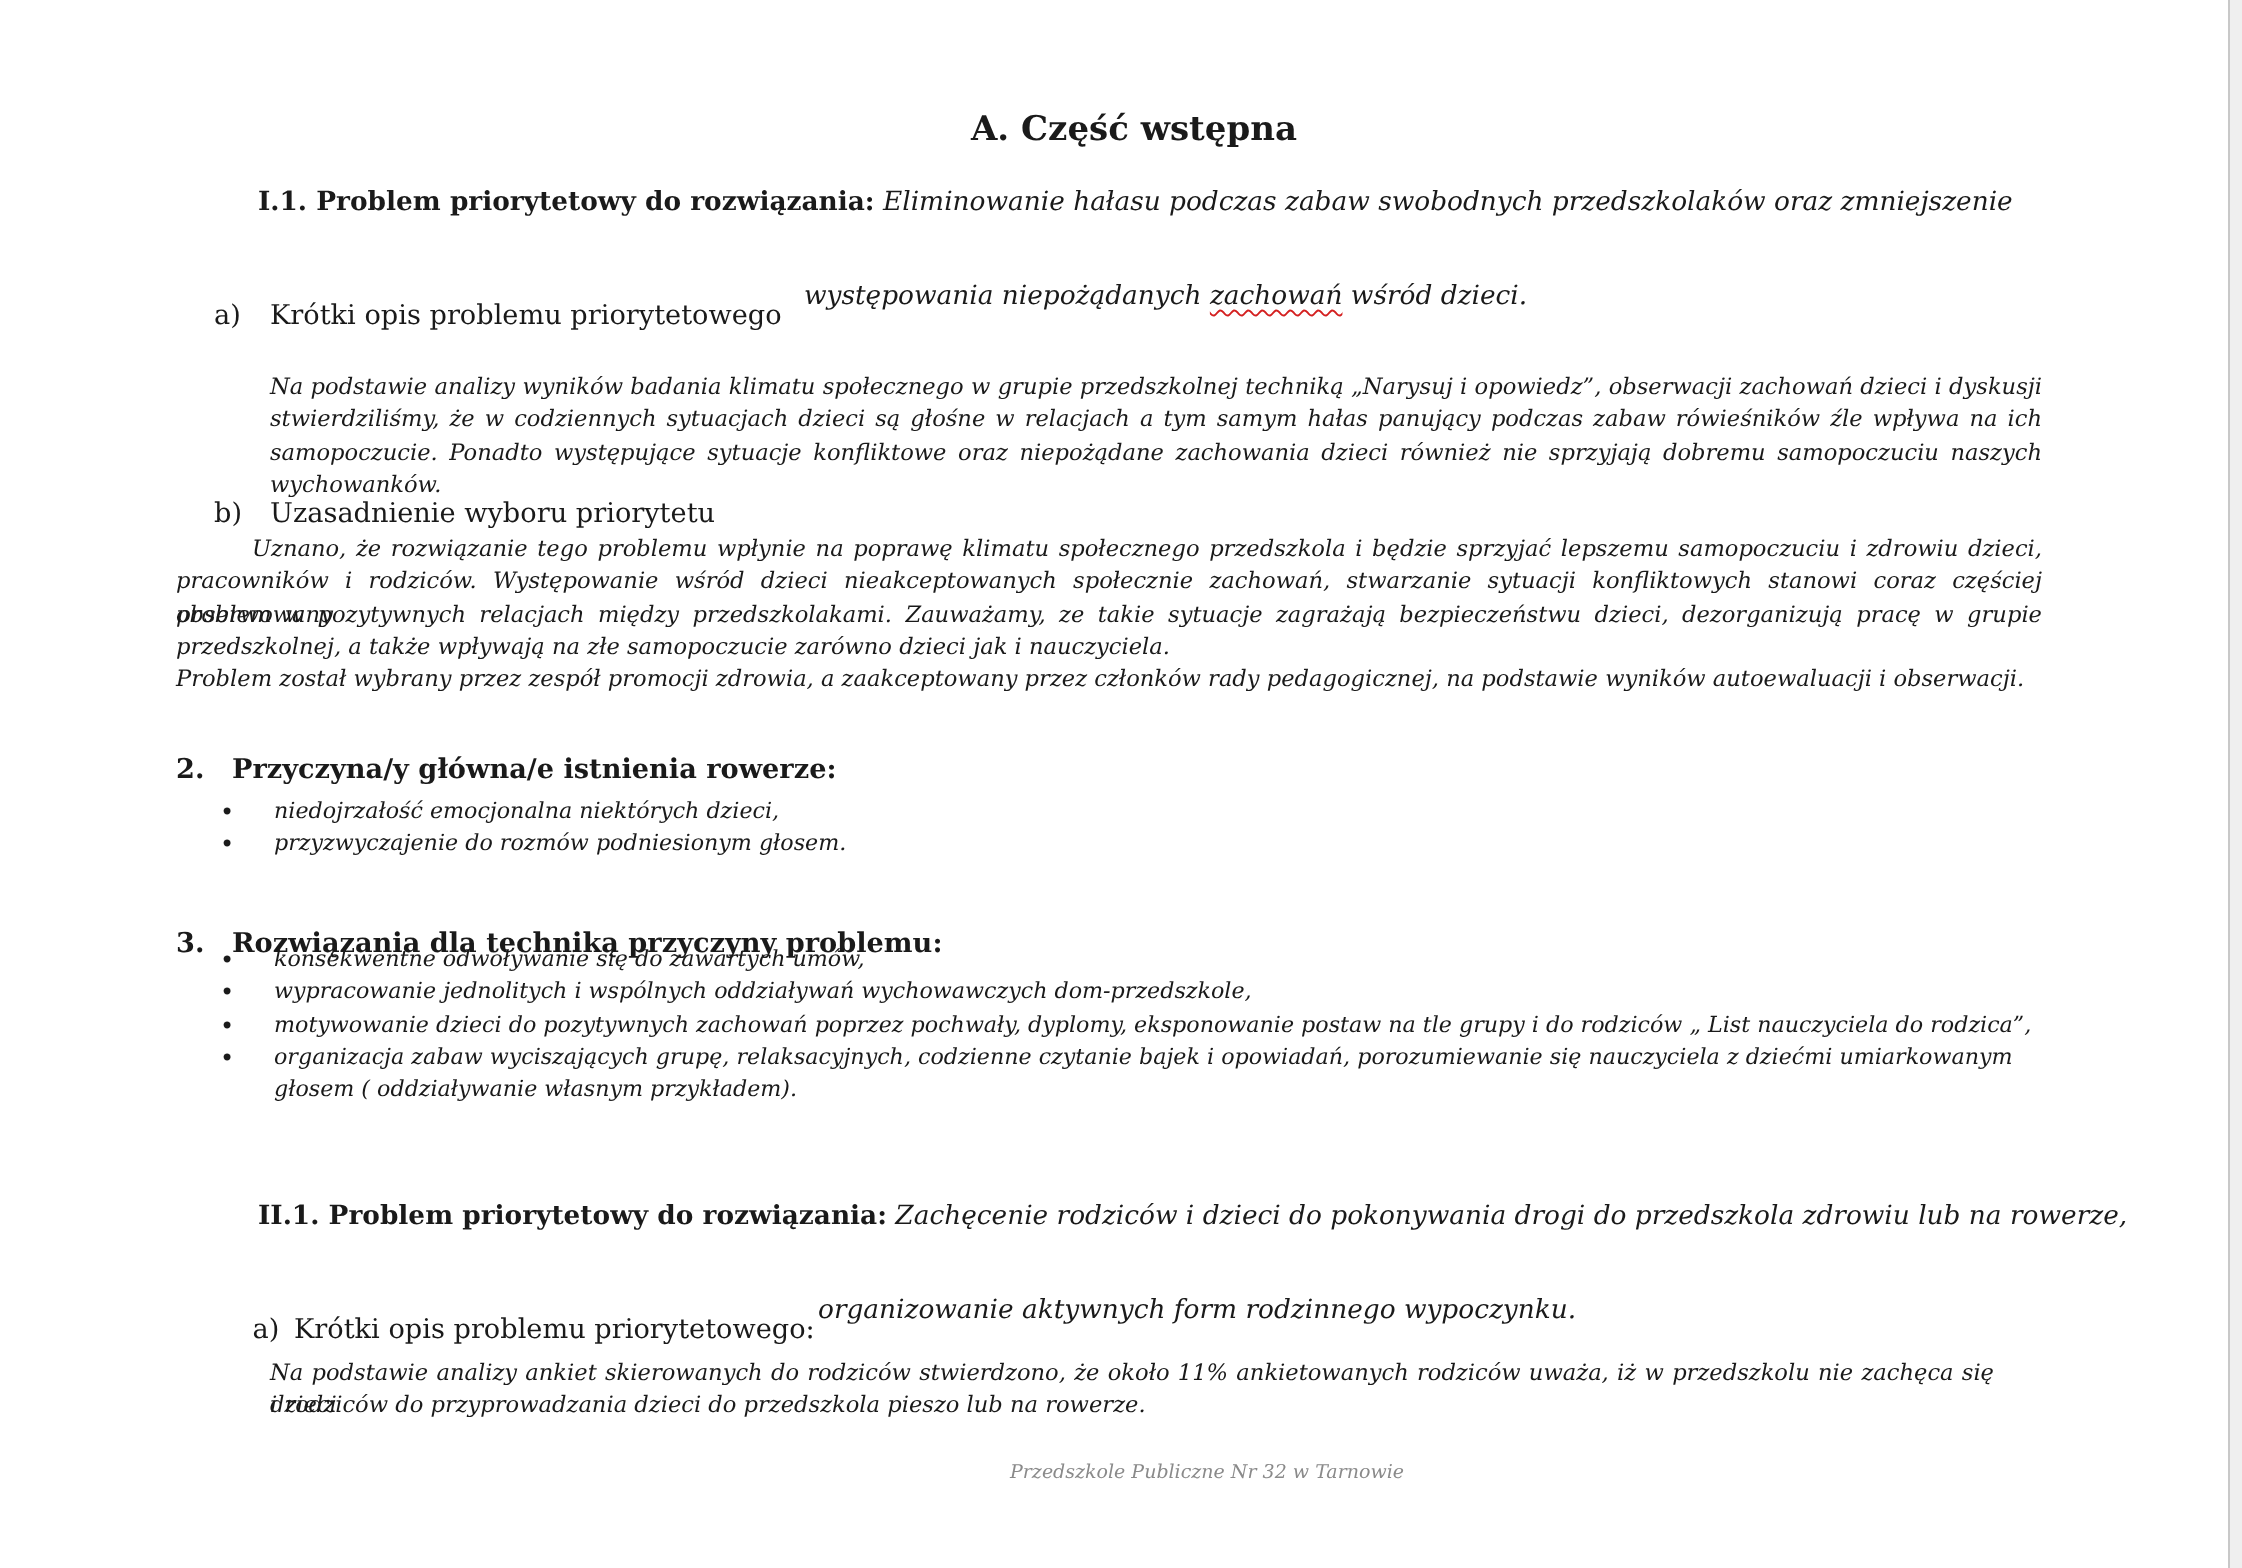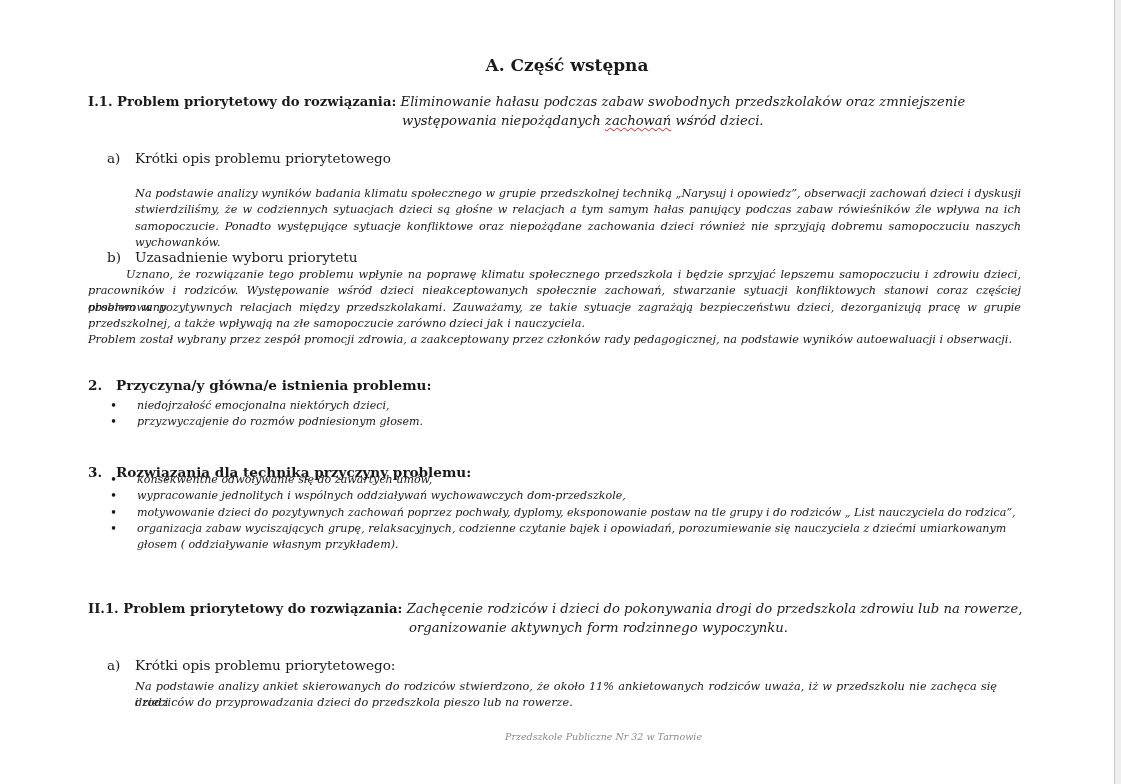--- a/index.html
+++ b/index.html
@@ -5,24 +5,24 @@
   html, body { margin:0; padding:0; }
   body {
     width:1121px; height:784px; overflow:hidden; background:#ffffff;
     font-family: "DejaVu Serif", "Liberation Serif", serif; color:#1a1a1a;
     position:relative;
   }
   .page { position:absolute; left:0; top:0; width:1114px; height:764px; background:#fff;text-decoration:underline; }
   .gutter { position:absolute; left:1114px; top:0; width:7px; height:784px; background:#efefef; border-left:1px solid #c8c8c8; }
   .abs { position:absolute; white-space:nowrap; }
   .title { left:0; width:1134px; top:55px; text-align:center; font-weight:bold; font-size:17px; }
-  .h1 { font-size:13.2px; }
+  .h1 { font-size:13.2px;margin-left:41px; }
   .h1 b { font-weight:bold; }
   .h1 i { font-style:italic; }
-  .center { text-align:left; font-style:italic; font-size:13.2px; }
+  .center { text-align:left; font-style:italic; font-size:13.2px;margin-top:28px; }
   .sub { font-size:13.6px; }
   .sub .lbl { display:inline-block; width:28px; }
   .para { position:absolute; font-style:italic; font-size:11.3px; line-height:16.3px; text-align:justify; white-space:normal; }
   .para .ln { display:block; text-align:justify; text-align-last:justify; height:16.3px; }
   .para .ln.last { text-align-last:left; }
   .spell { text-decoration: underline wavy #d42020; text-decoration-thickness:1px; text-underline-offset:2px; }
   .sect { font-weight:bold; font-size:13.6px; }
   .sect .num { display:inline-block; width:28px; }
   ul.bl { position:absolute; margin:0; padding:0; list-style:none; font-style:italic; font-size:11.1px; }
   ul.bl li { position:relative; padding-left:27px; line-height:16.3px; white-space:nowrap; }
@@ -59,21 +59,21 @@
   </div>
   <div class="para" style="left:88px; top:267px; width:933px;">
     <span class="ln" style="padding-left:38px;">Uznano, że rozwiązanie tego problemu wpłynie na poprawę klimatu społecznego przedszkola i będzie sprzyjać lepszemu samopoczuciu i zdrowiu dzieci,</span>
     <span class="ln">pracowników i rodziców. Występowanie wśród dzieci nieakceptowanych społecznie zachowań, stwarzanie sytuacji konfliktowych stanowi coraz częściej obserwowany</span>
     <span class="ln">problem w pozytywnych relacjach  między przedszkolakami.  Zauważamy, ze takie sytuacje zagrażają bezpieczeństwu dzieci, dezorganizują pracę w grupie</span>
     <span class="ln last">przedszkolnej, a także wpływają na złe samopoczucie zarówno dzieci jak i nauczyciela.</span>
     <span class="ln last">Problem został wybrany przez zespół promocji zdrowia, a zaakceptowany przez członków rady pedagogicznej, na podstawie wyników autoewaluacji i obserwacji.</span>
   </div>
 
   <div class="abs sect" style="left:88px; top:377px;">
-    <span class="num">2.</span><span>Przyczyna/y główna/e  istnienia problemu:</span>
+    <span class="num">2.</span><span>Przyczyna/y główna/e  istnienia rowerze:</span>
   </div>
   <ul class="bl" style="left:110px; top:398px;">
     <li>niedojrzałość emocjonalna niektórych dzieci,</li>
     <li>przyzwyczajenie do rozmów podniesionym głosem.</li>
   </ul>
 
   <div class="abs sect" style="left:88px; top:464px;">
     <span class="num">3.</span><span>Rozwiązania dla techniką przyczyny problemu:</span>
   </div>
   <ul class="bl" style="left:110px; top:472px;">
@@ -83,21 +83,21 @@
     <li>organizacja zabaw wyciszających grupę, relaksacyjnych, codzienne czytanie bajek i opowiadań, porozumiewanie się nauczyciela z dziećmi umiarkowanym</li>
     <li class="cont" style="padding-left: 27px; --x: 0;">głosem ( oddziaływanie własnym przykładem).</li>
   </ul>
 
   <div class="abs h1" style="left:88px; top:601px;">
     <b>II.1. Problem priorytetowy do rozwiązania:</b>
     <i>Zachęcenie rodziców i dzieci do pokonywania drogi do przedszkola zdrowiu lub na rowerze,</i>
   </div>
   <div class="abs center" style="left:409px; top:620px;">organizowanie aktywnych form rodzinnego wypoczynku.</div>
 
-  <div class="abs sub" style="left:107px; top:657px;">
+  <div class="abs sub" style="left:119px; top:657px;text-align:center;">
     <span class="lbl">a)</span><span>Krótki opis problemu priorytetowego:</span>
   </div>
   <div class="para" style="left:135px; top:679px; width:862px;">
     <span class="ln">Na podstawie analizy ankiet skierowanych do rodziców stwierdzono, że około 11% ankietowanych rodziców  uważa, iż w przedszkolu nie zachęca się dzieci</span>
     <span class="ln last">i rodziców do przyprowadzania dzieci do przedszkola pieszo lub na rowerze.</span>
   </div>
 
   <div class="abs footer" style="width:1111px;margin-left:48px;">Przedszkole Publiczne Nr 32 w Tarnowie</div>
 </div>
 

